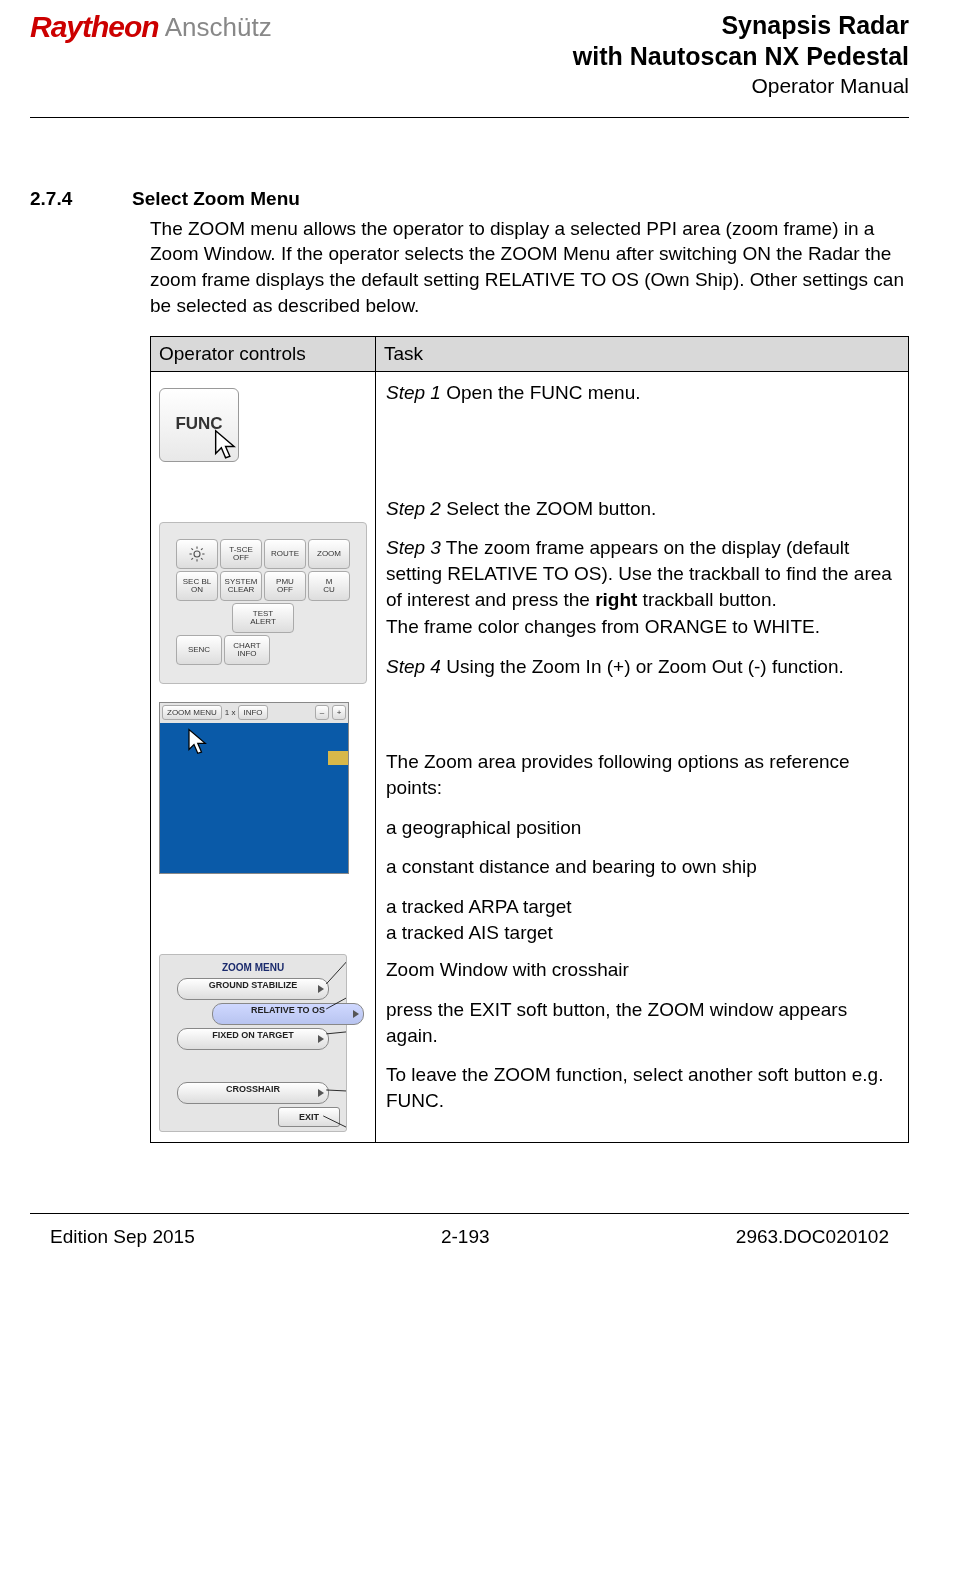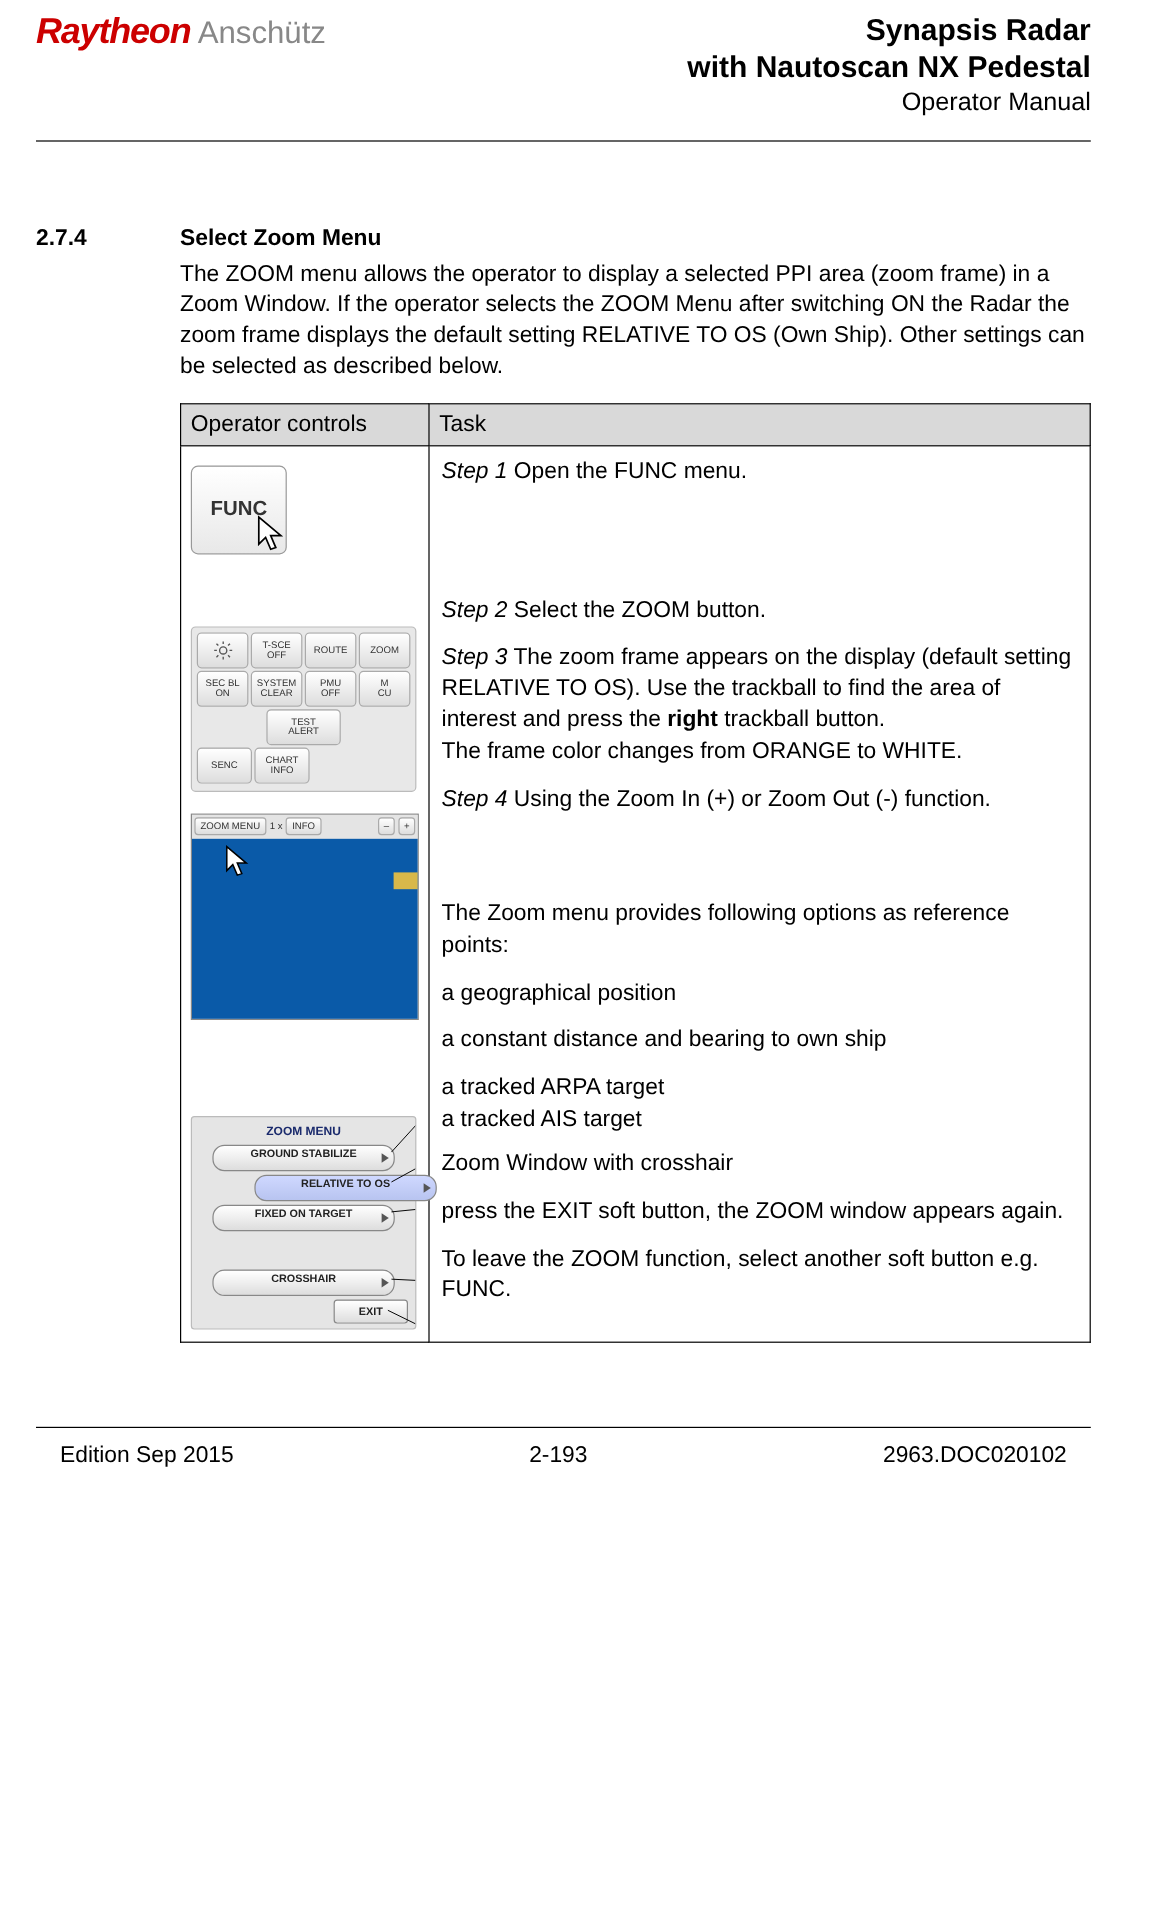--- a/index.html
+++ b/index.html
@@ -52,21 +52,21 @@
   hr.rule {
     border: none;
     border-top: 1.5px solid #000;
     margin: 0;
   }
   .content {
     margin-top: 70px;
   }
   .section-row {
     display: flex;
-    gap: 30px;
+    gap: 12px;
     margin-bottom: 6px;
     margin-top: 36px;
   }
   .section-no {
     font-weight: bold;
     min-width: 90px;
   }
   .section-title {
     font-weight: bold;
   }
@@ -116,22 +116,22 @@
     background: linear-gradient(#fff,#e8e8e8);
     display: flex; align-items: center; justify-content: center;
     font-weight: bold; font-size: 17px; color: #333;
     position: relative; margin-bottom: 60px; margin-top: 6px;
   }
   .cursor-icon { position: absolute; right: -6px; bottom: -8px; }
   .cursor-icon svg { width: 34px; height: 34px; }
 
   
   .panel {
-    width: 188px; background: #e8e8e8; border: 1px solid #bbb; border-radius: 4px;
-    padding: 4px; box-sizing: border-box; margin-bottom: 18px;
+    width: 208px; background: #e8e8e8; border: 1px solid #bbb; border-radius: 4px;
+    padding: 16px; box-sizing: border-box; margin-bottom: 18px;
   }
   .panel-row { display: flex; gap: 2px; margin-bottom: 2px; }
   .pbtn {
     flex: 1; height: 28px; border: 1px solid #aaa; border-radius: 4px;
     background: linear-gradient(#fff,#ddd); font-size: 8px; text-align: center;
     display: flex; align-items: center; justify-content: center; line-height: 1.05;
     color: #333; white-space: pre; position: relative;
   }
   .pbtn.half { flex: 0 0 44px; }
   .pbtn.icon svg { width: 18px; height: 18px; }
@@ -342,21 +342,21 @@
           <td class="task-cell">
             <p class="gap"><span class="step-label">Step 1</span><span> Open the FUNC menu.</span></p>
 
             <p><span class="step-label">Step 2</span><span> Select the ZOOM button.</span></p>
 
             <p style="margin-bottom:2px;"><span class="step-label">Step 3</span><span> The zoom frame appears on the display (default setting RELATIVE TO OS). Use the trackball to find the area of interest and press the </span><span class="bold">right</span><span> trackball button.</span></p>
             <p>The frame color changes from ORANGE to WHITE.</p>
 
             <p class="midgap"><span class="step-label">Step 4</span><span> Using the Zoom In (+) or Zoom Out (-) function.</span></p>
 
-            <p>The Zoom menu provides following options as reference points:</p>
+            <p>The Zoom area provides following options as reference points:</p>
             <p>a geographical position</p>
             <p>a constant distance and bearing to own ship</p>
             <p style="margin-bottom:0;">a tracked ARPA target</p>
             <p style="margin-bottom:12px;">a tracked AIS target</p>
             <p>Zoom Window with crosshair</p>
             <p>press the EXIT soft button, the ZOOM window appears again.</p>
             <p style="margin-bottom:4px;">To leave the ZOOM function, select another soft button e.g. FUNC.</p>
           </td>
         </tr>
       </tbody>

